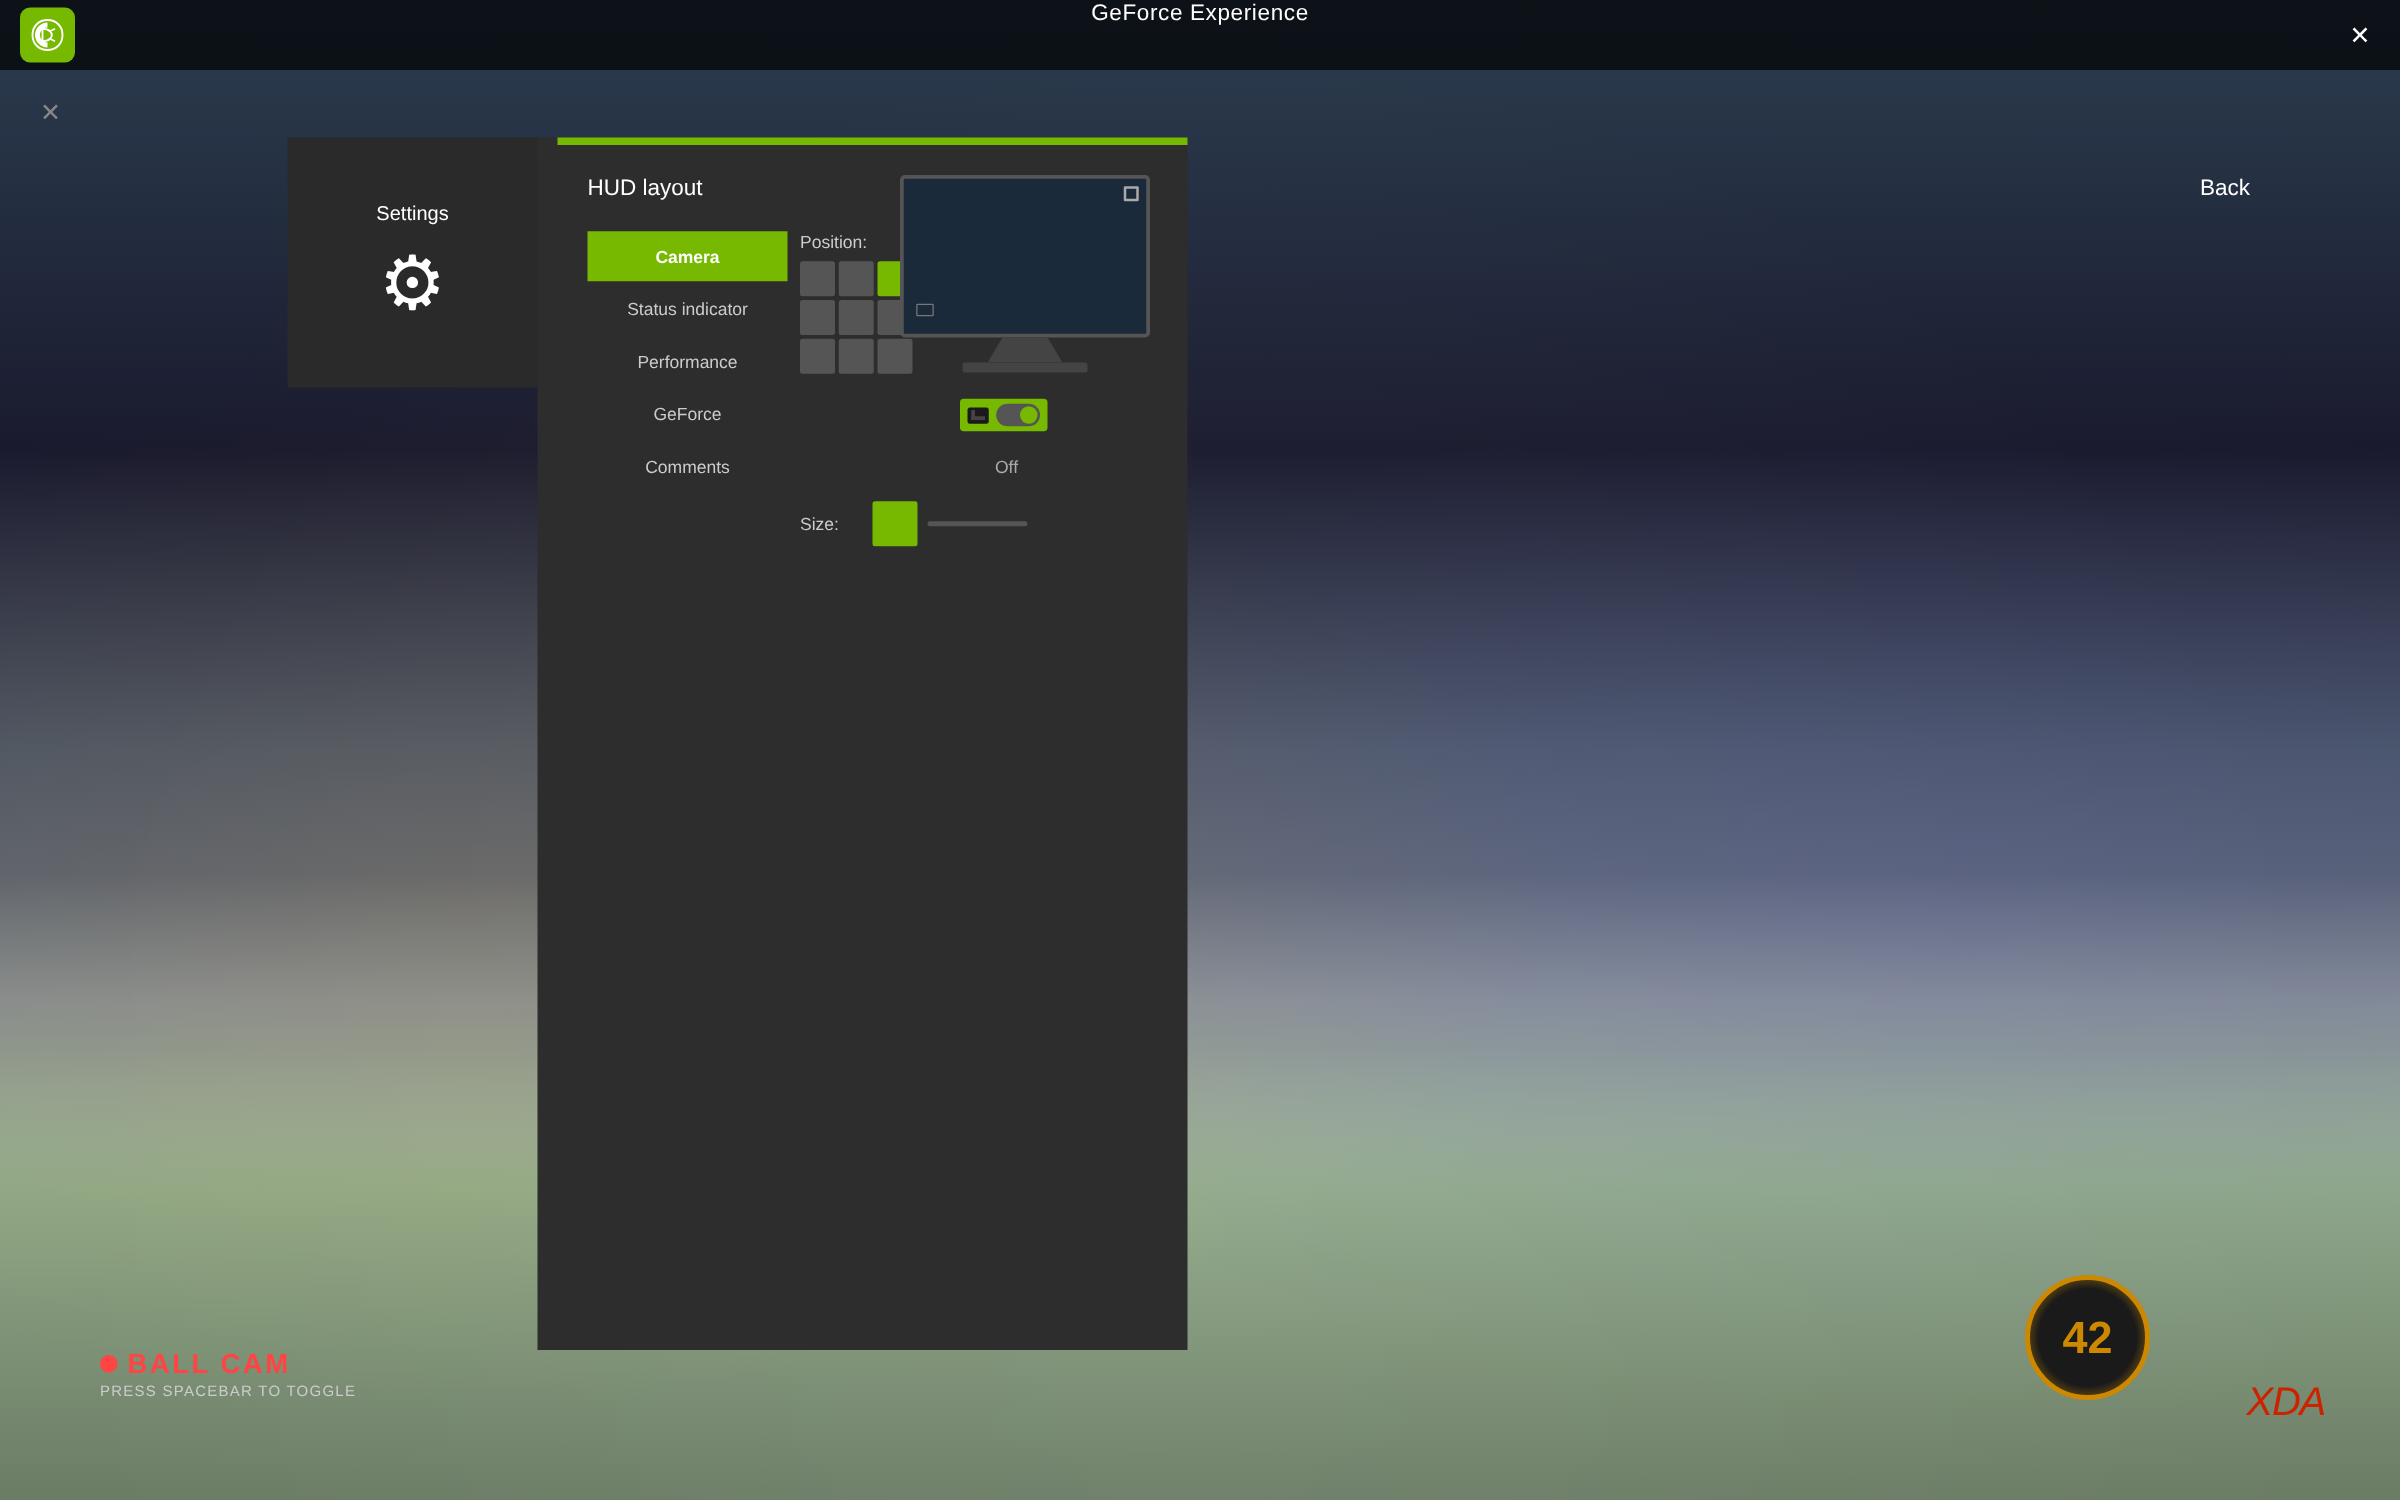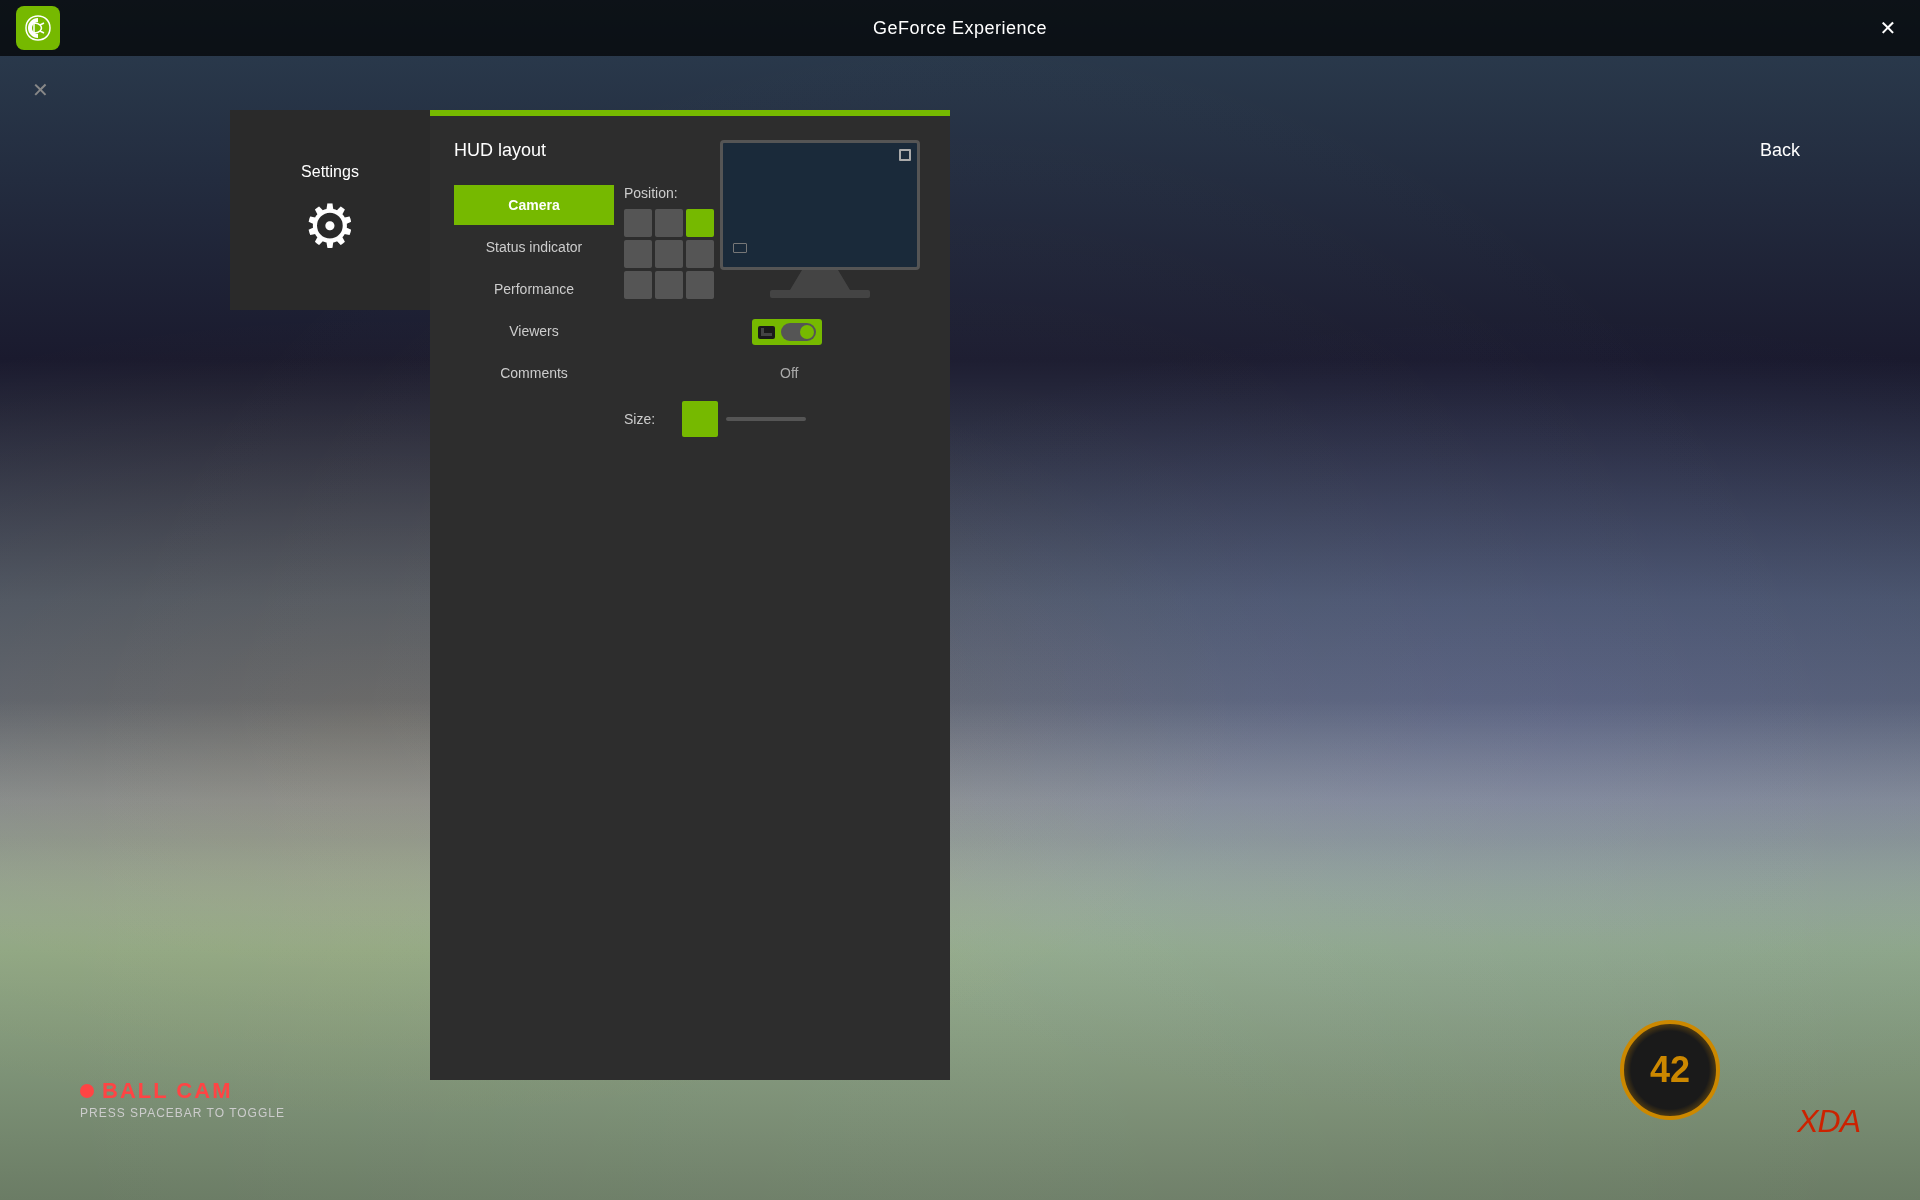--- a/index.html
+++ b/index.html
@@ -43,21 +43,20 @@
 
     
     .title-bar {
       position: absolute;
       top: 0;
       left: 0;
       right: 0;
       height: 56px;
       background: rgba(0,0,0,0.7);
       display: flex;
-      align-items: center;
       justify-content: center;
       z-index: 100;
     }
 
     .nvidia-logo {
       position: absolute;
       left: 16px;
       top: 50%;
       transform: translateY(-50%);
       width: 44px;
@@ -128,20 +127,21 @@
 
     
     .content-panel {
       position: absolute;
       top: 110px;
       left: 430px;
       width: 520px;
       bottom: 120px;
       background: #2d2d2d;
       z-index: 50;
+      padding-left: 16px;
     }
 
     .panel-header-bar {
       height: 6px;
       background: #76b900;
       width: 100%;
     }
 
     .panel-body {
       padding: 24px;
@@ -510,21 +510,21 @@
 
 <div class="content-panel">
   <div class="panel-header-bar"></div>
   <div class="panel-body">
     <div class="hud-layout-title">HUD layout</div>
 
     <div class="hud-nav">
       <button class="hud-nav-item active">Camera</button>
       <button class="hud-nav-item">Status indicator</button>
       <button class="hud-nav-item">Performance</button>
-      <button class="hud-nav-item">Viewers</button>
+      <button class="hud-nav-item">GeForce</button>
       <button class="hud-nav-item">Comments</button>
     </div>
 
     <div class="hud-controls">
 
       <div class="control-row">
         <div class="control-label">Position:</div>
         <div class="position-selector">
           <button class="pos-dot"></button>
           <button class="pos-dot"></button>

